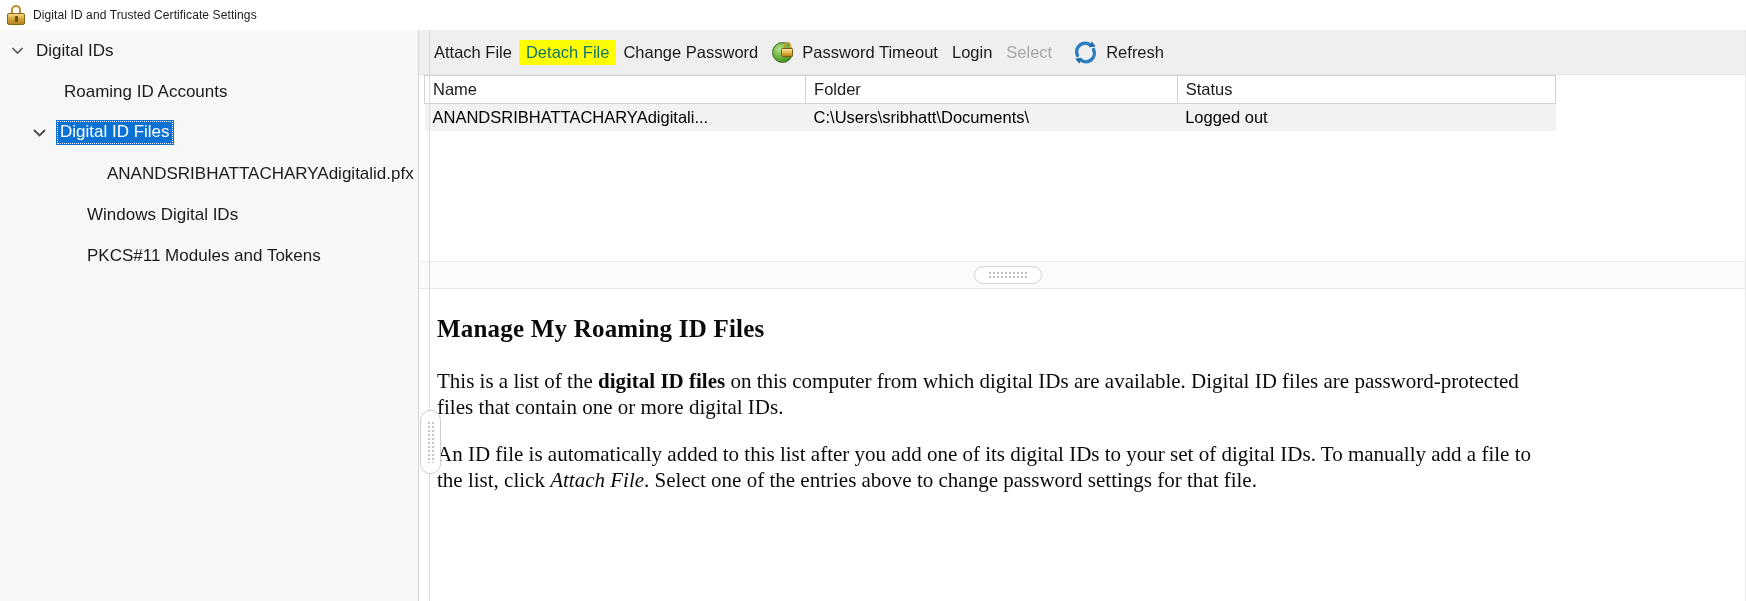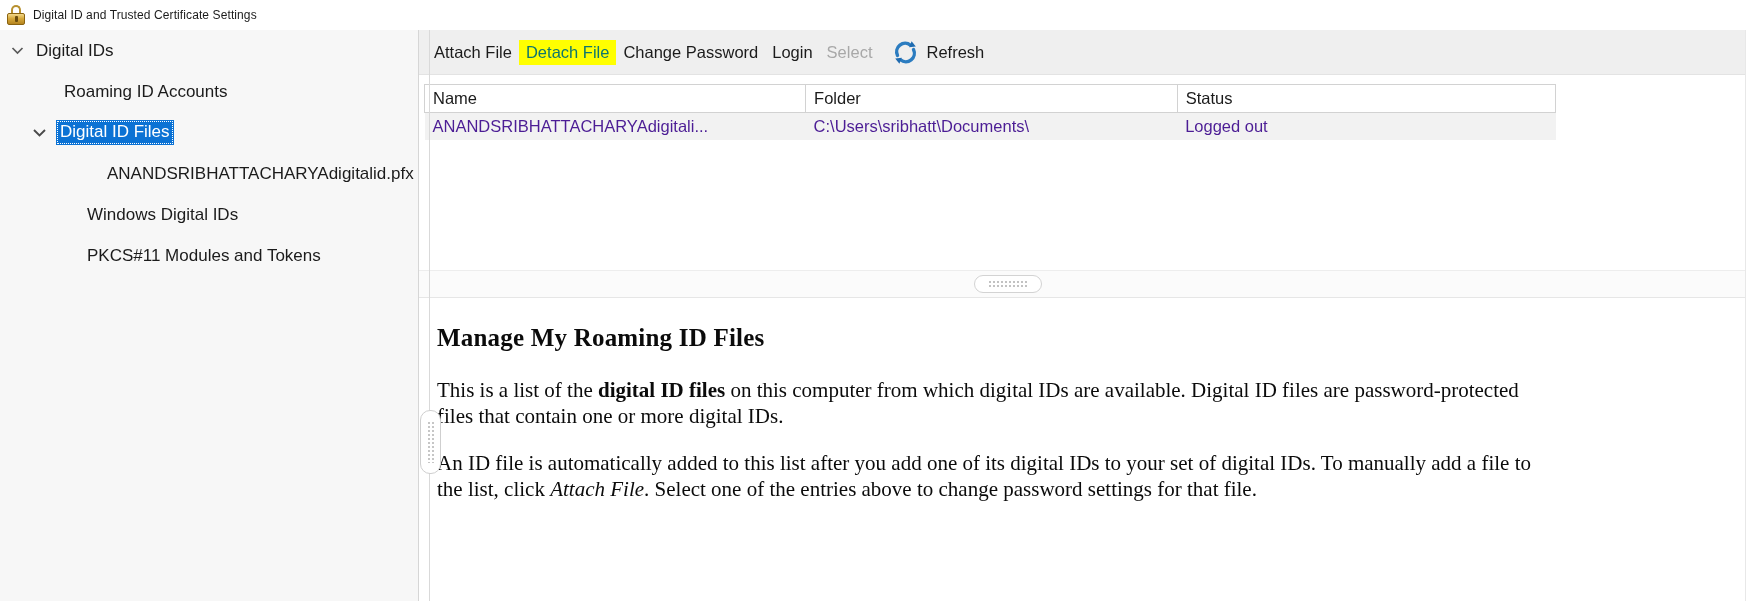--- a/index.html
+++ b/index.html
@@ -184,41 +184,40 @@
   .table-area {
     flex: 0 0 auto;
     background: #ffffff;
     padding-left: 5px;
   }
   .grid {
     border-collapse: collapse;
     table-layout: fixed;
     font-size: 16.5px;
     width: 1132px;
-    margin-top: 9px;
   }
   .grid th {
     font-weight: normal;
     text-align: left;
     background: #ffffff;
     border: 1px solid #d2d2d2;
     border-left: none;
     border-right: 1px solid #d2d2d2;
     height: 27px;
     padding: 0 0 0 8px;
     color: #1b1b1b;
     white-space: nowrap;
     overflow: hidden;
   }
   .grid th:first-child { border-left: 1px solid #d2d2d2; }
   .grid td {
     background: #f2f2f2;
     height: 27px;
     padding: 0 0 0 8px;
-    color: #4c1d95;
+    color: #000000;
     white-space: nowrap;
     overflow: hidden;
     text-overflow: ellipsis;
     border: none;
   }
   .col-name   { width: 272px; }
   .col-folder { width: 265px; }
   .col-status { width: 270px; }
 
   .list-filler {
@@ -371,20 +370,28 @@
     </div>
 
   </div>
 
   <div class="right-pane">
 
     <div class="toolbar">
       <span class="tb-item">Attach File</span>
       <span class="tb-item highlight">Detach File</span>
       <span class="tb-item">Change Password</span>
+      <span class="tb-item">
+        <span class="pwtimeout-icon">
+          <span class="disc"></span>
+            <span class="mini-lock-shackle"></span>
+            <span class="mini-lock-body"></span>
+        </span>
+        <span>Password Timeout</span>
+      </span>
       <span class="tb-item">Login</span>
       <span class="tb-item disabled">Select</span>
       <span class="tb-item" style="padding-left:13px;">
         <span class="refresh-icon">
           <svg width="27" height="27" viewBox="0 0 27 27">
             <path d="M5.5 16.5 A8.5 8.5 0 0 1 18.5 6.2" fill="none" stroke="#2b7cc0" stroke-width="3.4" stroke-linecap="round"></path>
             <polygon points="19.6,2.3 23.8,7.6 17.2,8.2" fill="#1f6bb0"></polygon>
             <path d="M21.5 10.5 A8.5 8.5 0 0 1 8.5 20.8" fill="none" stroke="#2b7cc0" stroke-width="3.4" stroke-linecap="round"></path>
             <polygon points="7.4,24.7 3.2,19.4 9.8,18.8" fill="#1f6bb0"></polygon>
           </svg>

